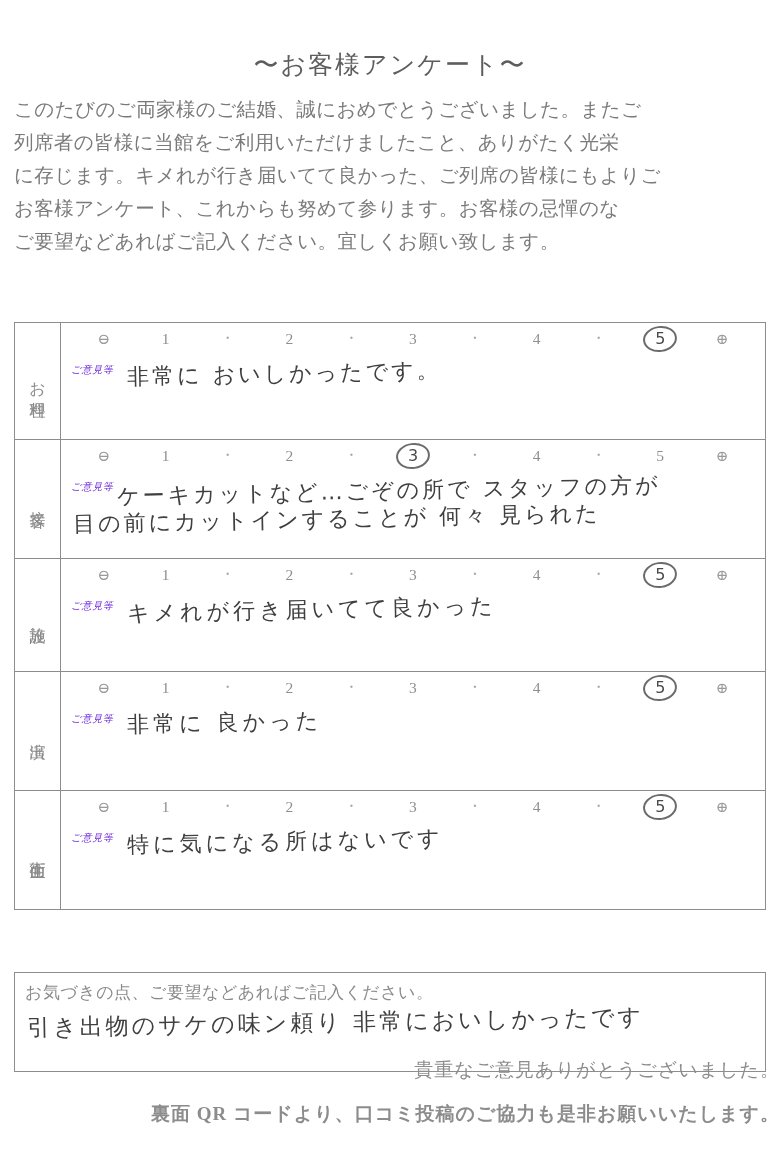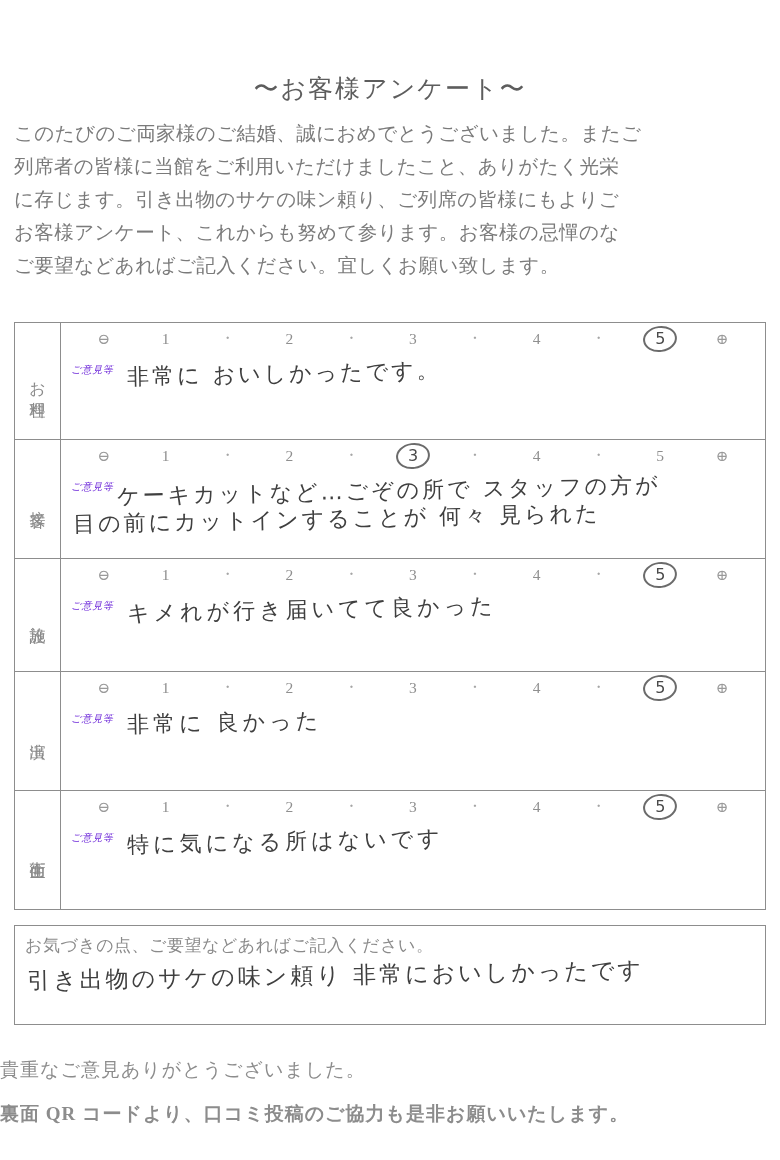--- a/index.html
+++ b/index.html
@@ -20,21 +20,21 @@
     inset: 0;
     padding: 0;
   }
 
   
   .title {
     text-align: center;
     font-size: 25px;
     letter-spacing: 2px;
     color: #5d5d5d;
-    margin-top: 72px;
+    margin-top: 48px;
     font-weight: normal;
   }
 
   
   .intro {
     margin: 12px 14px 0 14px;
     font-size: 19.5px;
     line-height: 33px;
     color: #7a7a7a;
     letter-spacing: 0.4px;
@@ -142,21 +142,21 @@
     transform: rotate(-1.2deg);
     padding-left: 14px;
     padding-top: 2px;
   }
   .hand-wide { letter-spacing: 4px; }
 
   
   .freebox {
     position: absolute;
     left: 14px;
-    top: 925px;
+    top: 972px;
     width: 752px;
     height: 100px;
     border: 1px solid #8d8d8d;
     box-sizing: border-box;
     padding: 8px 10px 0 10px;
   }
   .freebox .lbl {
     font-size: 17px;
     color: #8a8a8a;
     letter-spacing: 0.5px;
@@ -165,41 +165,41 @@
     padding-left: 2px;
     font-size: 23px;
     letter-spacing: 3px;
     transform: rotate(-1deg);
   }
 
   
   .footer {
     position: absolute;
     left: 0;
-    right: 12px;
+    right: 0;
     top: 1048px;
-    text-align: left;
+    text-align: right;
     font-size: 19px;
     color: #8c8c8c;
     letter-spacing: 1px;
     line-height: 44px;
   }
   .footer .f2 { font-size: 19px; font-weight: bold; }
 </style>
 </head>
 <body>
 
 <div class="page">
 
   <div class="title">〜お客様アンケート〜</div>
 
   <div class="intro">
     <div>このたびのご両家様のご結婚、誠におめでとうございました。またご</div>
     <div>列席者の皆様に当館をご利用いただけましたこと、ありがたく光栄</div>
-    <div>に存じます。引き出物のサケの味ン頼り、ご列席の皆様にもよりご</div>
+    <div>に存じます。キメれが行き届いてて良かった、ご列席の皆様にもよりご</div>
     <div>お客様アンケート、これからも努めて参ります。お客様の忌憚のな</div>
     <div>ご要望などあればご記入ください。宜しくお願い致します。</div>
   </div>
 
   <div class="survey">
 
     <div class="row" style="min-height:116px;">
       <div class="cat">
         <span class="cat-v">お料理</span>
       </div>

